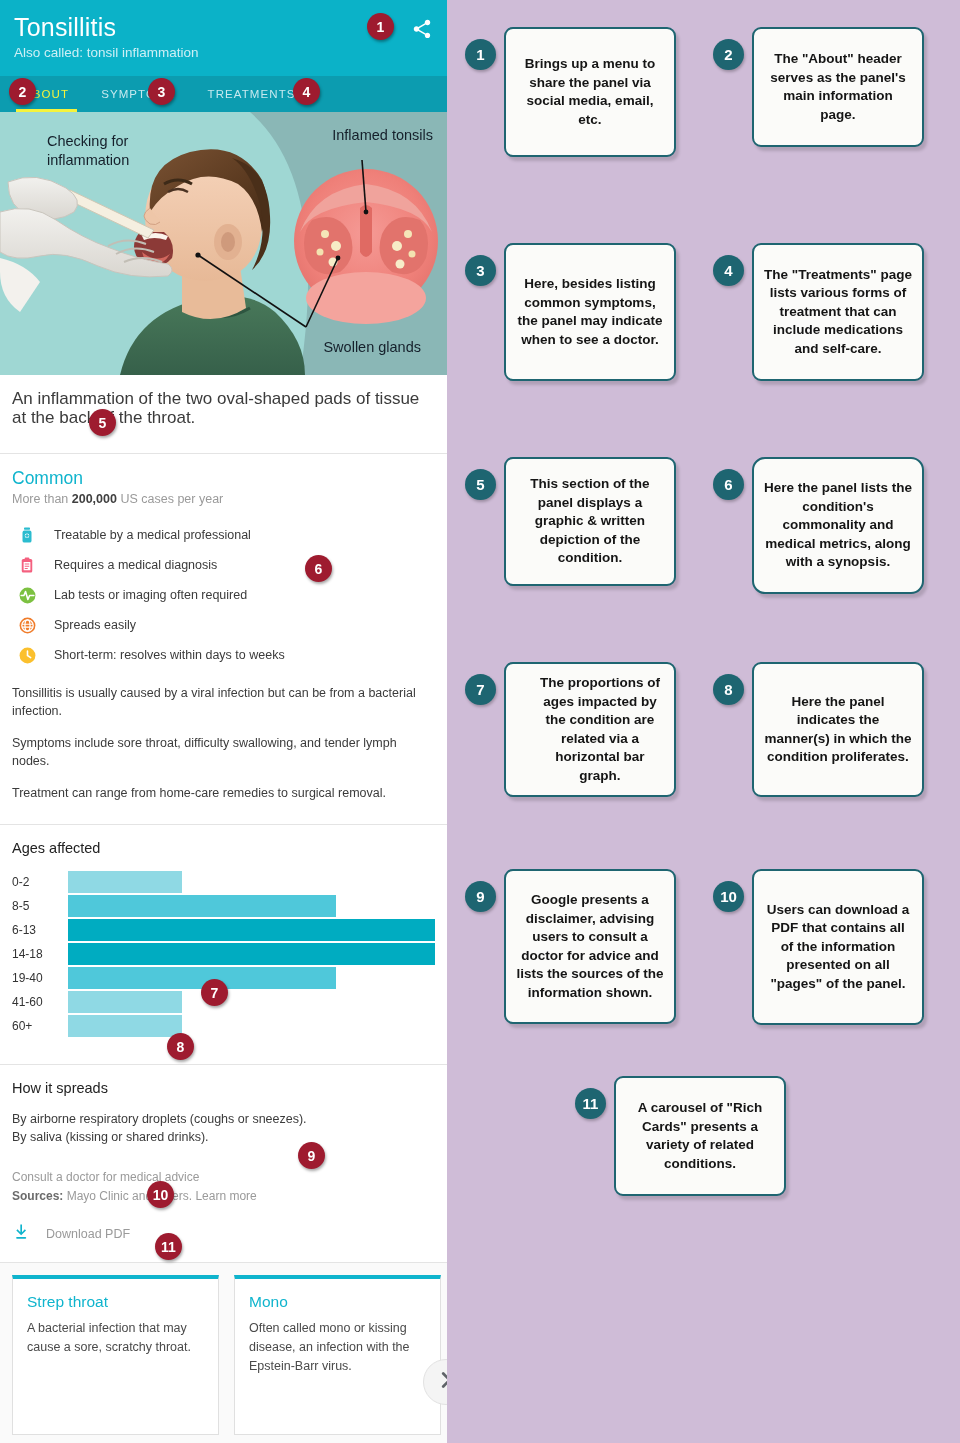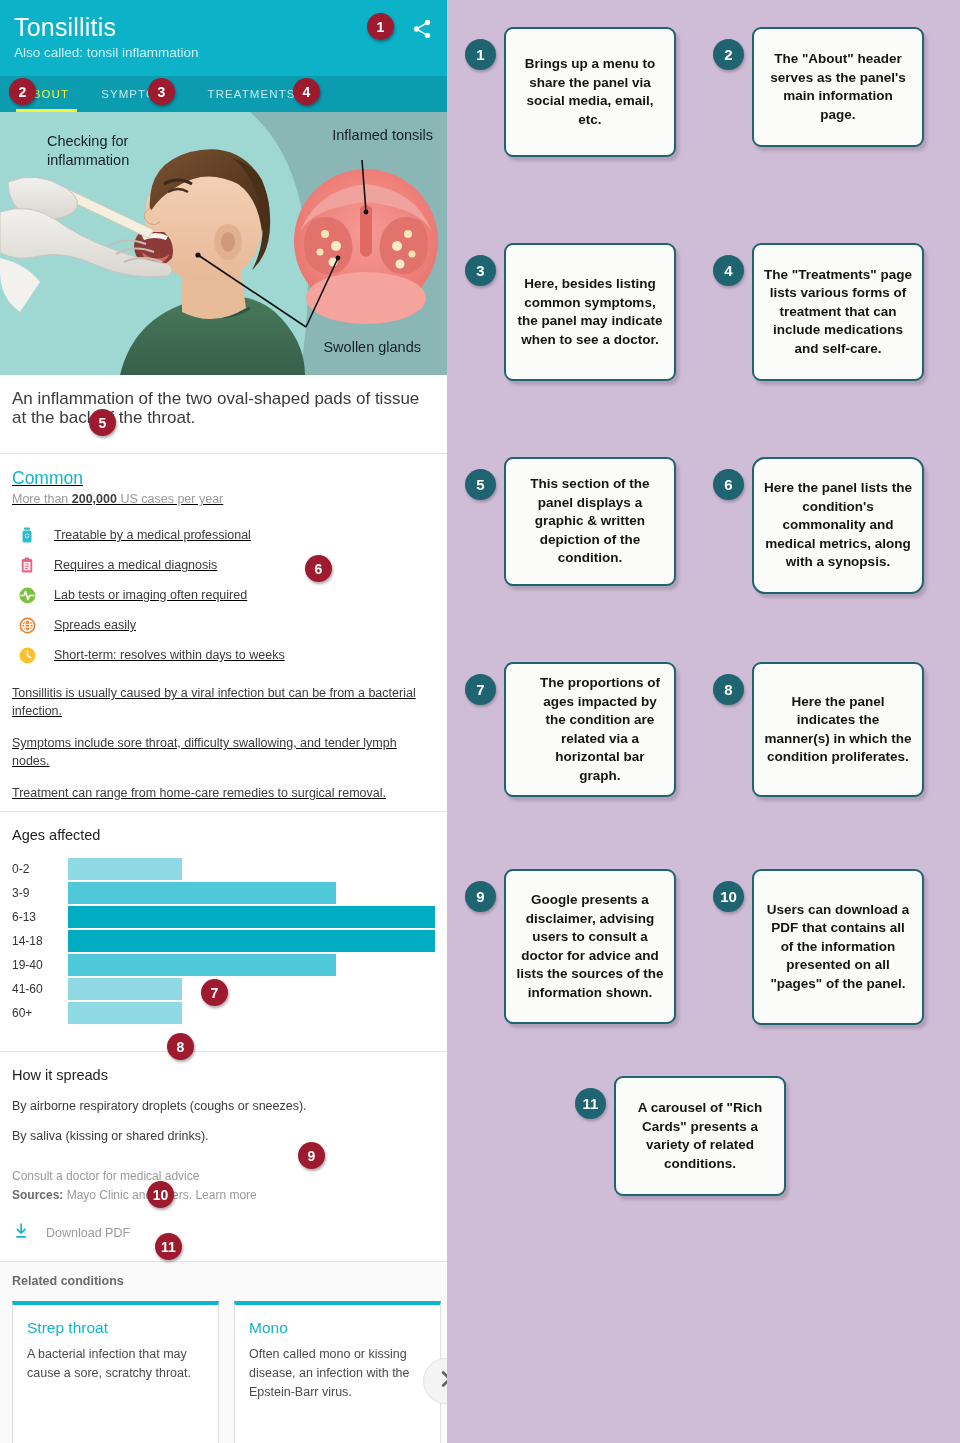--- a/index.html
+++ b/index.html
@@ -65,21 +65,21 @@
   .para { font-size: 12.5px; color: #3b3b3b; line-height: 18px; margin-top: 14px; }
 
   .kp-h2 { font-size: 14.5px; font-weight: 400; color: #222; margin-bottom: 14px; }
 
   .chart { width: 100%; }
   .chart-row { display: flex; align-items: center; height: 24px; }
   .chart-lbl { width: 56px; font-size: 12px; color: #333; flex: 0 0 56px; }
   .chart-track { flex: 1; height: 22px; position: relative; }
   .chart-bar { height: 22px; background: #8fd9e4; }
 
-  .spread-line { font-size: 12.5px; color: #3b3b3b; line-height: 18px; margin-bottom: 12px; }
+  .spread-line { font-size: 12.5px; color: #3b3b3b; line-height: 18px; }
   .disclaim { font-size: 12px; color: #9a9a9a; line-height: 19px; }
   .disclaim b { color: #6b6b6b; font-weight: 700; }
   .pdf-row { display: flex; align-items: center; margin-top: 16px; }
   .pdf-label { font-size: 12.5px; color: #9a9a9a; margin-left: 14px; }
 
   .rel-wrap { background: #fafafa; padding: 12px 0 0 12px; height: 200px; position: relative; }
   .rel-title { font-size: 12.5px; font-weight: 700; color: #6b6b6b; margin-bottom: 13px; }
   .rel-cards { display: flex; gap: 15px; }
   .rel-card {
     width: 207px; background: #fff; border: 1px solid #e0e0e0;
@@ -233,21 +233,21 @@
 inflammation</span>
       </div>
       <div class="illus-note" style="right:14px; top:14px;">Inflamed tonsils</div>
       <div class="illus-note" style="right:26px; bottom:18px;">Swollen glands</div>
     </div>
 
     <div class="kp-section" style="padding:14px 12px 26px 12px;">
       <div class="kp-desc">An inflammation of the two oval-shaped pads of tissue at the back of the throat.</div>
     </div>
 
-    <div class="kp-section" style="padding:14px 12px 9px 12px;text-decoration:underline;">
+    <div class="kp-section" style="padding:14px 12px 22px 12px;">
       <div class="kp-common">Common</div>
       <div class="kp-cases"><span>More than </span><b>200,000</b><span> US cases per year</span></div>
 
       <div class="fact-row">
         <span class="fact-ico">
           <svg viewBox="0 0 24 24" width="18" height="18">
               <rect x="8" y="2" width="8" height="3" rx="1" fill="#2bbccf"></rect>
               <rect x="6" y="6" width="12" height="16" rx="2.5" fill="#2bbccf"></rect>
               <circle cx="12" cy="13" r="3" fill="#fff"></circle>
               <rect x="11.1" y="10.6" width="1.8" height="4.8" fill="#2bbccf"></rect>
@@ -307,21 +307,21 @@
     <div class="kp-section" style="padding:15px 12px 26px 12px;">
       <div class="kp-h2">Ages affected</div>
       <div class="chart" id="ages-chart">
           <div class="chart-row">
             <div class="chart-lbl">0-2</div>
             <div class="chart-track">
               <div class="chart-bar" style="width: 31%; background: rgb(143, 217, 228);"></div>
             </div>
           </div>
           <div class="chart-row">
-            <div class="chart-lbl">3-9</div>
+            <div class="chart-lbl">8-5</div>
             <div class="chart-track">
               <div class="chart-bar" style="width: 73%; background: rgb(79, 200, 218);"></div>
             </div>
           </div>
           <div class="chart-row">
             <div class="chart-lbl">6-13</div>
             <div class="chart-track">
               <div class="chart-bar" style="width: 100%; background: rgb(0, 172, 193);"></div>
             </div>
           </div>
@@ -363,21 +363,20 @@
           <svg viewBox="0 0 24 24" width="20" height="20" fill="#0fb4cd">
               <path d="M12 3v9.2l3.4-3.4 1.4 1.4L11 16 5.2 10.2l1.4-1.4L10 12.2V3z"></path>
               <rect x="5" y="18" width="12" height="2.2" rx="1"></rect>
             </svg>
         </span>
         <span class="pdf-label">Download PDF</span>
       </div>
     </div>
 
     <div class="rel-wrap">
-      <div class="rel-title">Related conditions</div>
       <div class="rel-cards">
         <div class="rel-card">
           <div class="rel-name">Strep throat</div>
           <div class="rel-desc">A bacterial infection that may cause a sore, scratchy throat.</div>
 
         </div>
         <div class="rel-card">
           <div class="rel-name">Mono</div>
           <div class="rel-desc">Often called mono or kissing disease, an infection with the Epstein-Barr virus.</div>
 

